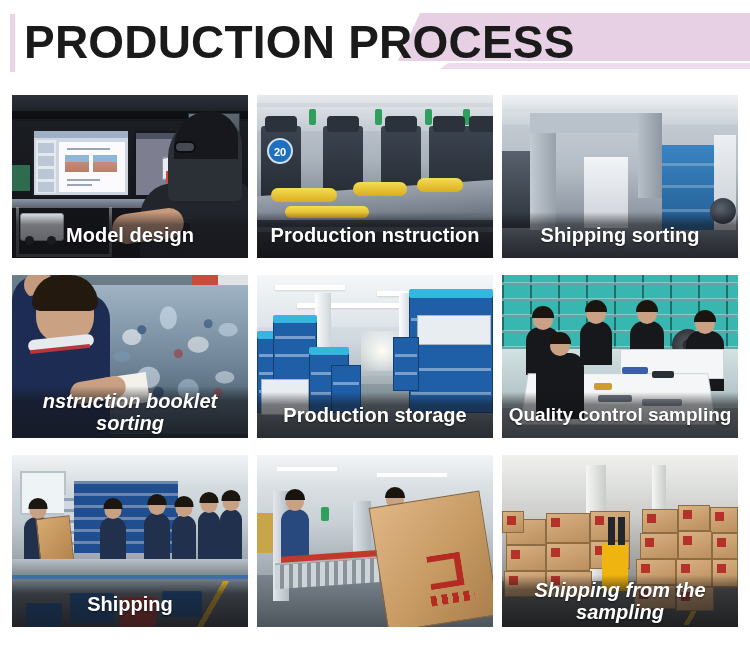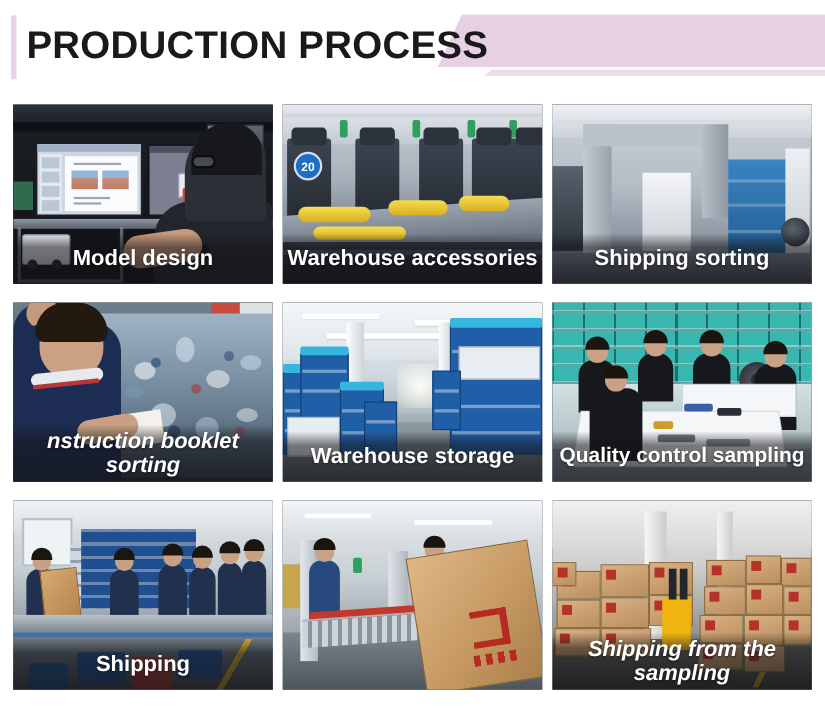--- a/index.html
+++ b/index.html
@@ -53,21 +53,21 @@
     width: 5px;
     height: 58px;
     background: #e9d3e6;
   }
 
   .page-title {
     position: absolute;
     left: 24px;
     top: 18px;
     font-family: "Liberation Sans", sans-serif;
-    font-size: 35px;
+    font-size: 46px;
     font-weight: bold;
     letter-spacing: 0.2px;
     color: #1a1a1a;
     line-height: 48px;
     white-space: nowrap;
   }
 
   
   .grid {
     position: absolute;
@@ -454,21 +454,21 @@
         <div class="chute"></div>
         <div class="corn c1"></div>
           <div class="corn c2"></div>
           <div class="corn c3"></div>
           <div class="corn c4"></div>
         <div class="belt">
             <i></i>
           </div>
       </div>
       <div class="caption-band">
-        <div class="caption-text">Warehouse accessories</div>
+        <div class="caption-text">Production nstruction</div>
       </div>
     </div>
 
     <div class="cell">
       <div class="photo s-auto">
         <div class="roof"></div>
         <div class="grn" style="left:56px"></div>
           <div class="grn" style="left:80px"></div>
         <div class="grn" style="left:104px"></div>
           <div class="grn" style="left:128px"></div>
@@ -554,21 +554,21 @@
             <i style="top:96px"></i>
           </div>
         <div class="lid" style="left:152px;top:14px;width:84px;height:9px"></div>
         <div class="white" style="left:160px;top:40px;width:74px;height:30px"></div>
         <div class="stack" style="left:136px;top:62px;width:26px;height:54px">
             <i style="top:16px"></i>
             <i style="top:34px"></i>
           </div>
       </div>
       <div class="caption-band">
-        <div class="caption-text">Warehouse storage</div>
+        <div class="caption-text">Production storage</div>
       </div>
     </div>
 
     <div class="cell">
       <div class="photo s-qc">
         <div class="wall"></div>
         <div class="floor"></div>
         <div class="wkr w1"></div>
           <div class="wkr w2"></div>
           <div class="wkr w3"></div>

